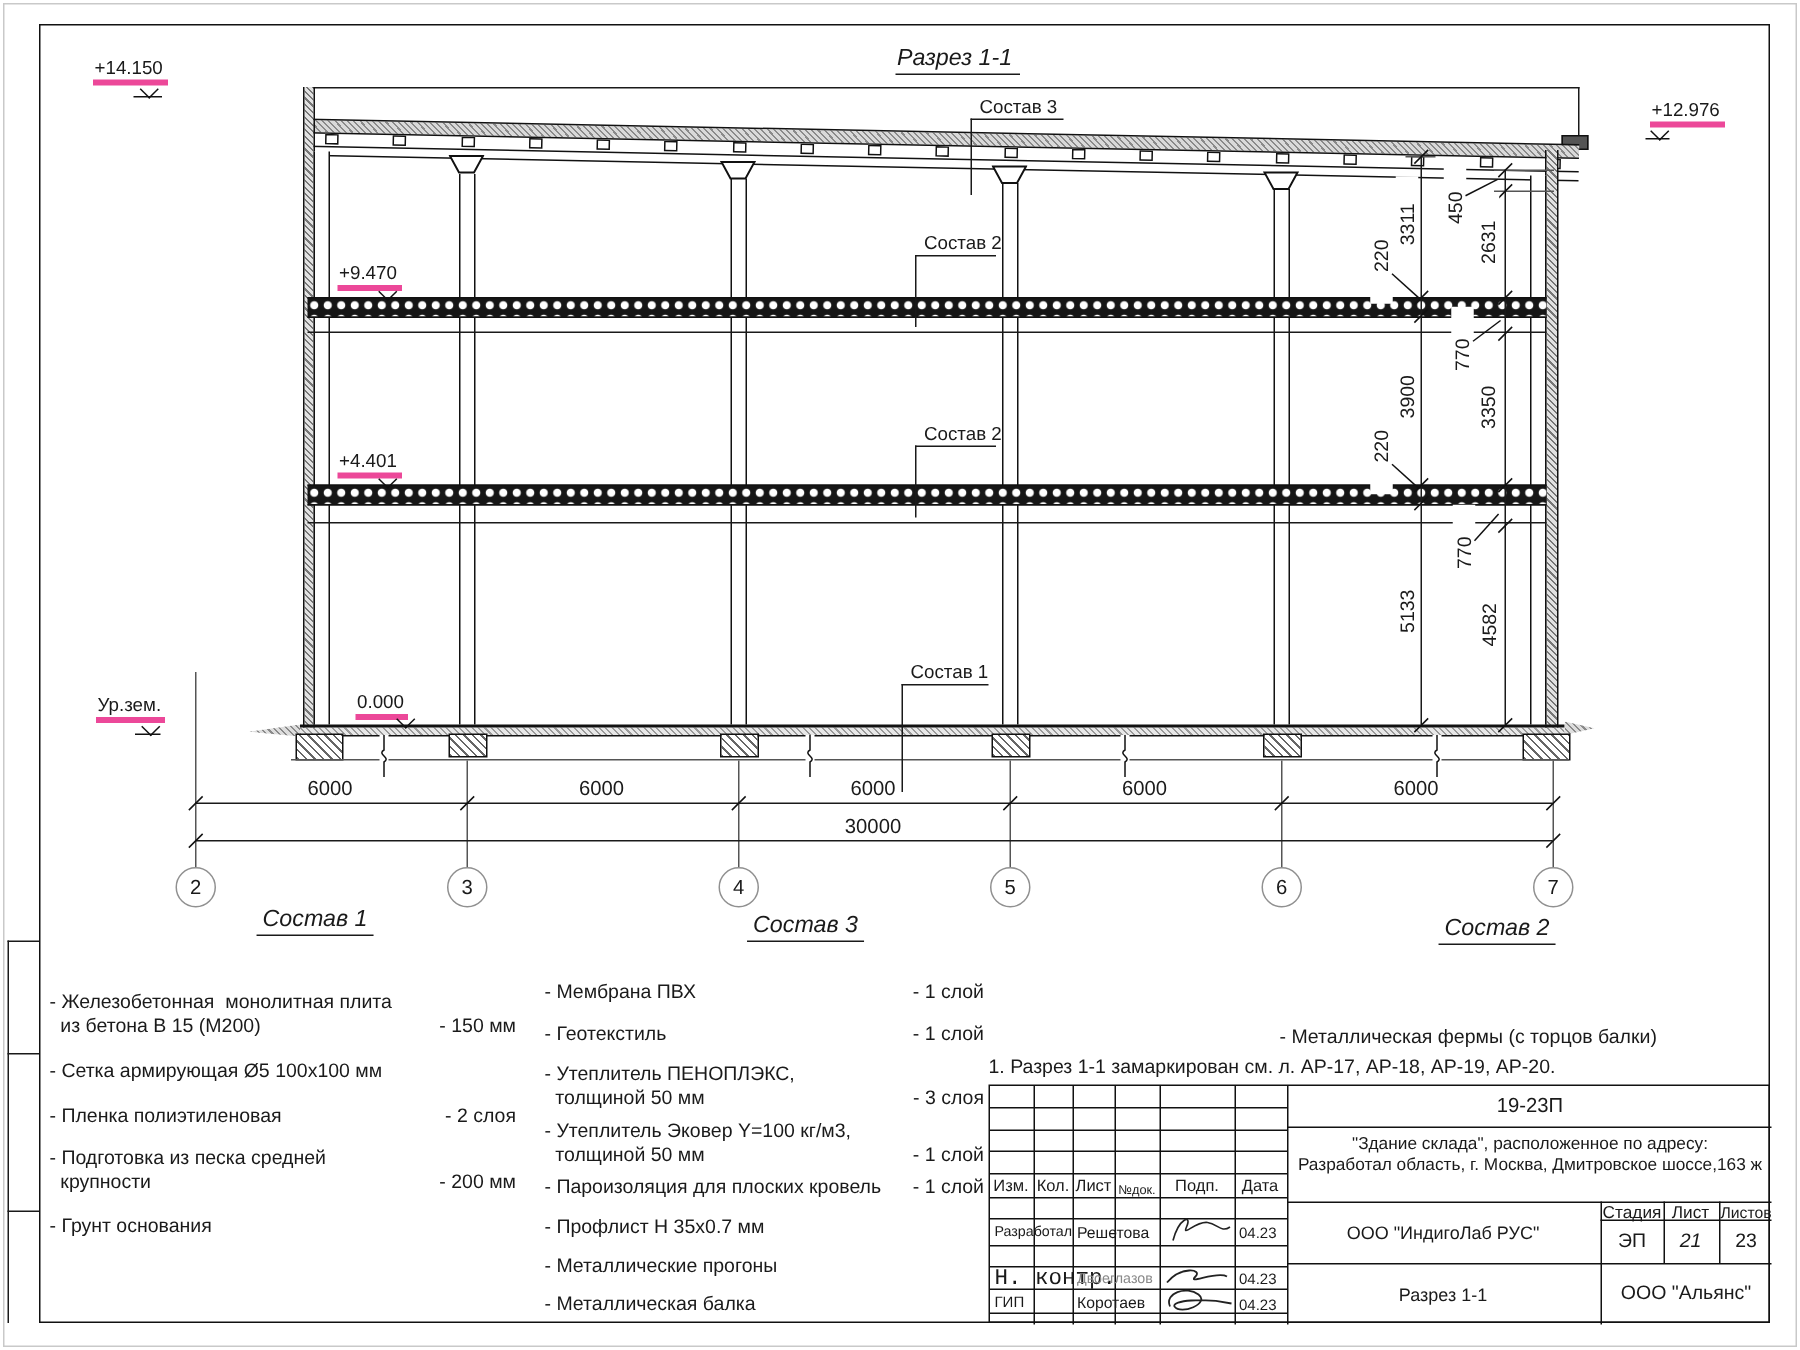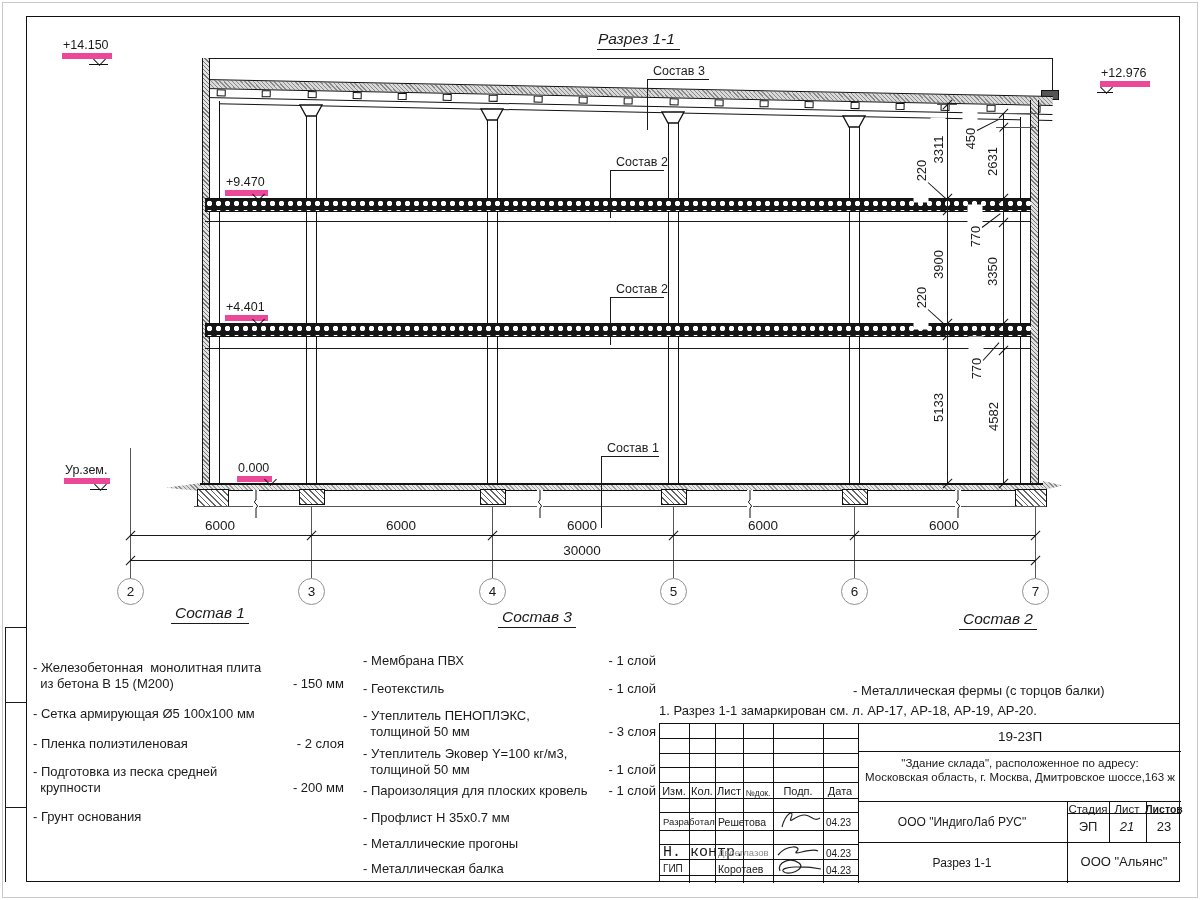--- a/index.html
+++ b/index.html
@@ -7,21 +7,21 @@
          font-family:"Liberation Sans",sans-serif;color:#1a1a1a;}
   .abs{position:absolute;}
   .hl{position:absolute;height:0;border-top:1px solid #1a1a1a;}
   .vl{position:absolute;width:0;border-left:1px solid #1a1a1a;}
   .thin{border-color:#555;}
   .tick{position:absolute;width:13px;height:0;border-top:1.6px solid #111;
         transform:rotate(-45deg);margin-left:-6px;}
   .rdim{position:absolute;width:64px;height:15px;margin-left:-32px;margin-top:-8px;
         transform:rotate(-90deg);text-align:center;font-size:13px;background:#fff;line-height:15px;}
   .ldr{position:absolute;height:0;border-top:1px solid #111;transform-origin:left center;}
-  .elev{position:absolute;font-size:12.5px;border-bottom:6px solid #ec4899;padding:0 3px 1px 1px;line-height:13px;}
+  .elev{position:absolute;font-size:12.5px;border-bottom:4px solid #ec4899;padding:0 3px 1px 1px;line-height:13px;}
   .varrow{position:absolute;width:8px;height:8px;border-right:1.3px solid #111;border-bottom:1.3px solid #111;transform:rotate(45deg);}
   .vbar{position:absolute;height:0;border-top:1px solid #111;}
   .callout{position:absolute;font-size:12.5px;line-height:13px;}
   .dimtext{position:absolute;font-size:13.5px;transform:translateX(-50%);background:#fff;padding:0 2px;line-height:14px;}
   .bubble{position:absolute;width:25px;height:25px;border:1.1px solid #909090;border-radius:50%;
           text-align:center;line-height:25px;font-size:13.5px;background:#fff;}
   .col{position:absolute;width:9px;border-left:1.5px solid #111;border-right:1.5px solid #111;background:#fff;}
   .hatchv{position:absolute;background:repeating-linear-gradient(45deg,#777 0 1px,#e2e2e2 1px 3px);
           border-left:1px solid #111;border-right:1px solid #111;}
   .slab{position:absolute;left:205px;width:826px;height:12px;border-top:1.5px solid #111;border-bottom:1.5px solid #111;
@@ -383,25 +383,25 @@
     <div class="h" style="left:198px;top:27px;width:323px;"></div>
     <div class="h" style="left:198px;top:77px;width:323px;border-top-width:1.4px;"></div>
     <div class="h" style="left:198px;top:118px;width:323px;"></div>
     <div class="v" style="left:407px;top:77px;height:82px;border-left-width:1.4px;"></div>
     <div class="v" style="left:449px;top:77px;height:41px;"></div>
     <div class="v" style="left:486px;top:77px;height:41px;"></div>
     <div class="h" style="left:407px;top:89px;width:114px;"></div>
 
     <div class="t c" style="left:360px;top:7px;font-size:13.5px;">19-23П</div>
     <div class="t c" style="left:360px;top:33px;font-size:11.5px;">"Здание склада", расположенное по адресу:</div>
-    <div class="t c" style="left:360px;top:47px;font-size:11.5px;">Московская область, г. Москва, Дмитровское шоссе,163 ж</div>
+    <div class="t c" style="left:360px;top:47px;font-size:11.5px;">Разработал область, г. Москва, Дмитровское шоссе,163 ж</div>
     <div class="t c" style="left:302px;top:92px;font-size:12px;">ООО "ИндигоЛаб РУС"</div>
     <div class="t c" style="left:428px;top:79px;font-size:11.5px;">Стадия</div>
     <div class="t c" style="left:467px;top:79px;font-size:11.5px;">Лист</div>
-    <div class="t c" style="left:504px;top:79px;font-size:10.5px;font-weight:bold;">Листов</div>
+    <div class="t c" style="left:504px;top:79px;font-size:10.5px;">Листов</div>
     <div class="t c" style="left:428px;top:97px;font-size:13px;">ЭП</div>
     <div class="t c" style="left:467px;top:97px;font-size:13px;font-style:italic;">21</div>
     <div class="t c" style="left:504px;top:97px;font-size:13px;">23</div>
     <div class="t c" style="left:302px;top:133px;font-size:12px;">Разрез 1-1</div>
     <div class="t c" style="left:464px;top:132px;font-size:13px;">ООО "Альянс"</div>
   </div>
 
 </div>
 
 </body></html>

